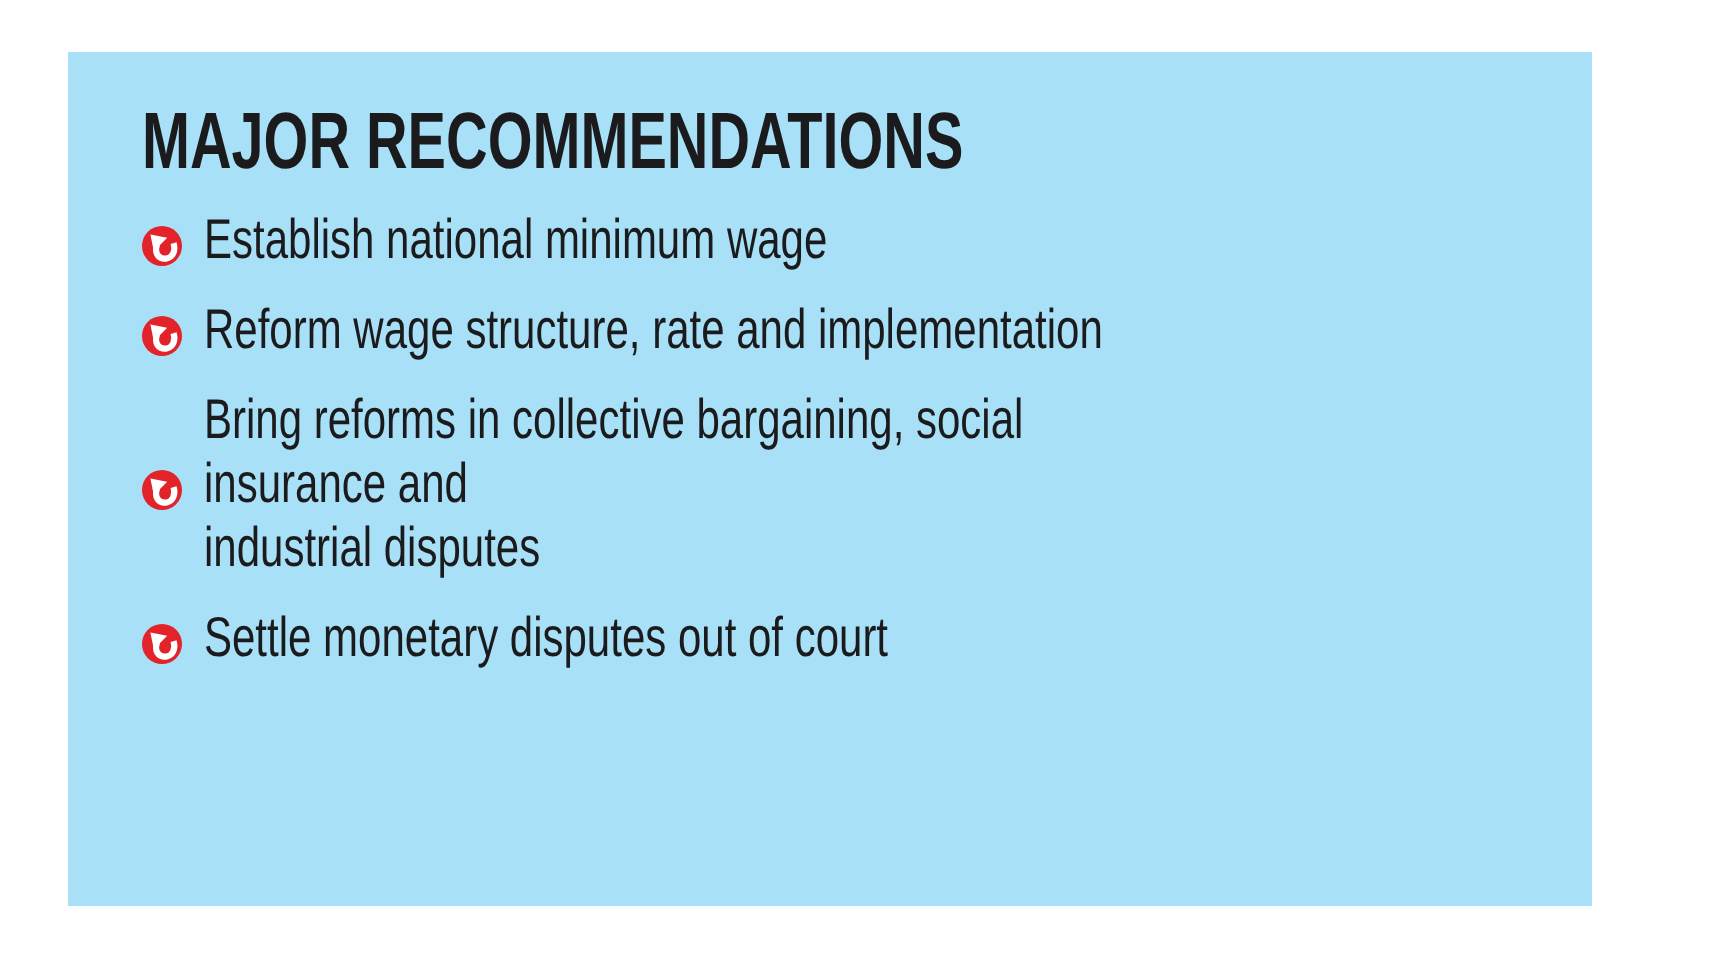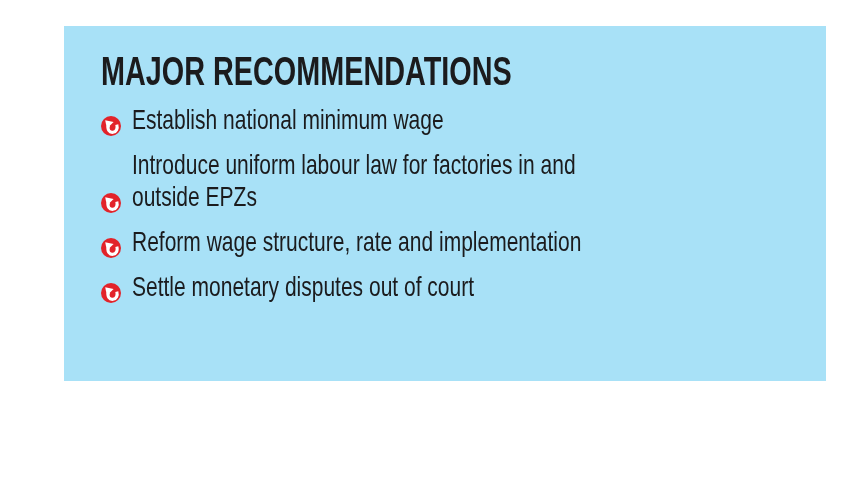--- a/index.html
+++ b/index.html
@@ -12,24 +12,24 @@
     font-family: "Liberation Sans", sans-serif;
   }
   .stage {
     position: relative;
     width: 857px;
     height: 482px;
     background: #ffffff;
   }
   .panel {
     position: absolute;
-    left: 64px;
+    left: 34px;
     top: 26px;
     width: 762px;
-    height: 355px;
+    height: 427px;
     background: #a8e1f7;
     padding: 24px 30px 0 37px;
     box-sizing: border-box;
   }
   .panel-title {
     font-size: 40px;
     font-weight: bold;
     color: #1b1b1d;
     line-height: 42px;
     letter-spacing: 0px;
@@ -38,21 +38,21 @@
     white-space: nowrap;
     margin: 0 0 12px 0;
   }
   .rec-list {
     margin: 0;
     padding: 0;
     list-style: none;
   }
   .rec-item {
     display: flex;
-    align-items: flex-end;
+    align-items: center;
     margin-bottom: 13px;
   }
   .bullet {
     flex: 0 0 20px;
     width: 20px;
     height: 20px;
     margin-top: 6px;
     margin-right: 11px;
   }
   .bullet svg { display: block; width: 20px; height: 20px; }
@@ -80,42 +80,43 @@
         <span class="bullet">
           <svg viewBox="0 0 20 20">
               <circle cx="10" cy="10" r="10" fill="#e2232a"></circle>
               <polygon points="4.2,4.2 12.6,5.9 5.9,12.6" fill="#ffffff"></polygon>
               <path d="M 7.6 9.2 C 5.9 13.4 8.3 16.7 12.0 16.3 C 15.4 15.9 16.9 12.5 15.8 8.6" fill="none" stroke="#ffffff" stroke-width="3.1"></path>
             </svg>
         </span>
         <div class="rec-text">Establish national minimum wage</div>
       </li>
 
-      <li class="rec-item">
-        <span class="bullet">
-          <svg viewBox="0 0 20 20">
-              <circle cx="10" cy="10" r="10" fill="#e2232a"></circle>
-              <polygon points="4.2,4.2 12.6,5.9 5.9,12.6" fill="#ffffff"></polygon>
-              <path d="M 7.6 9.2 C 5.9 13.4 8.3 16.7 12.0 16.3 C 15.4 15.9 16.9 12.5 15.8 8.6" fill="none" stroke="#ffffff" stroke-width="3.1"></path>
-            </svg>
-        </span>
-        <div class="rec-text">Introduce uniform labour law for factories in and outside EPZs</div>
-      </li>
 
       <li class="rec-item">
         <span class="bullet">
           <svg viewBox="0 0 20 20">
               <circle cx="10" cy="10" r="10" fill="#e2232a"></circle>
               <polygon points="4.2,4.2 12.6,5.9 5.9,12.6" fill="#ffffff"></polygon>
               <path d="M 7.6 9.2 C 5.9 13.4 8.3 16.7 12.0 16.3 C 15.4 15.9 16.9 12.5 15.8 8.6" fill="none" stroke="#ffffff" stroke-width="3.1"></path>
             </svg>
         </span>
         <div class="rec-text">Reform wage structure, rate and implementation</div>
       </li>
 
+      <li class="rec-item">
+        <span class="bullet">
+          <svg viewBox="0 0 20 20">
+              <circle cx="10" cy="10" r="10" fill="#e2232a"></circle>
+              <polygon points="4.2,4.2 12.6,5.9 5.9,12.6" fill="#ffffff"></polygon>
+              <path d="M 7.6 9.2 C 5.9 13.4 8.3 16.7 12.0 16.3 C 15.4 15.9 16.9 12.5 15.8 8.6" fill="none" stroke="#ffffff" stroke-width="3.1"></path>
+            </svg>
+        </span>
+        <div class="rec-text">Bring reforms in collective bargaining, social insurance and
+industrial disputes</div>
+      </li>
 
 
 
       <li class="rec-item">
         <span class="bullet">
           <svg viewBox="0 0 20 20">
               <circle cx="10" cy="10" r="10" fill="#e2232a"></circle>
               <polygon points="4.2,4.2 12.6,5.9 5.9,12.6" fill="#ffffff"></polygon>
               <path d="M 7.6 9.2 C 5.9 13.4 8.3 16.7 12.0 16.3 C 15.4 15.9 16.9 12.5 15.8 8.6" fill="none" stroke="#ffffff" stroke-width="3.1"></path>
             </svg>

